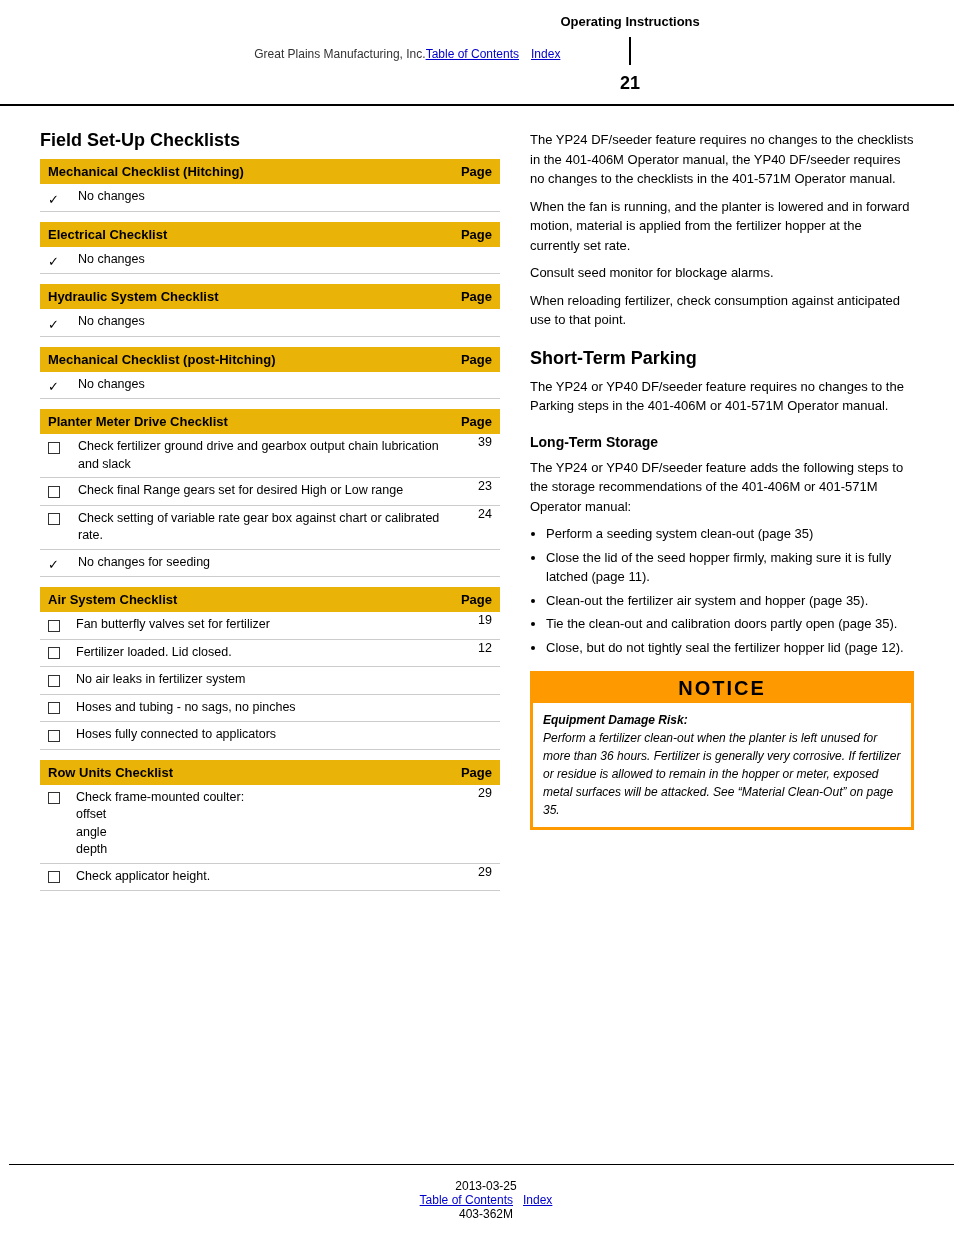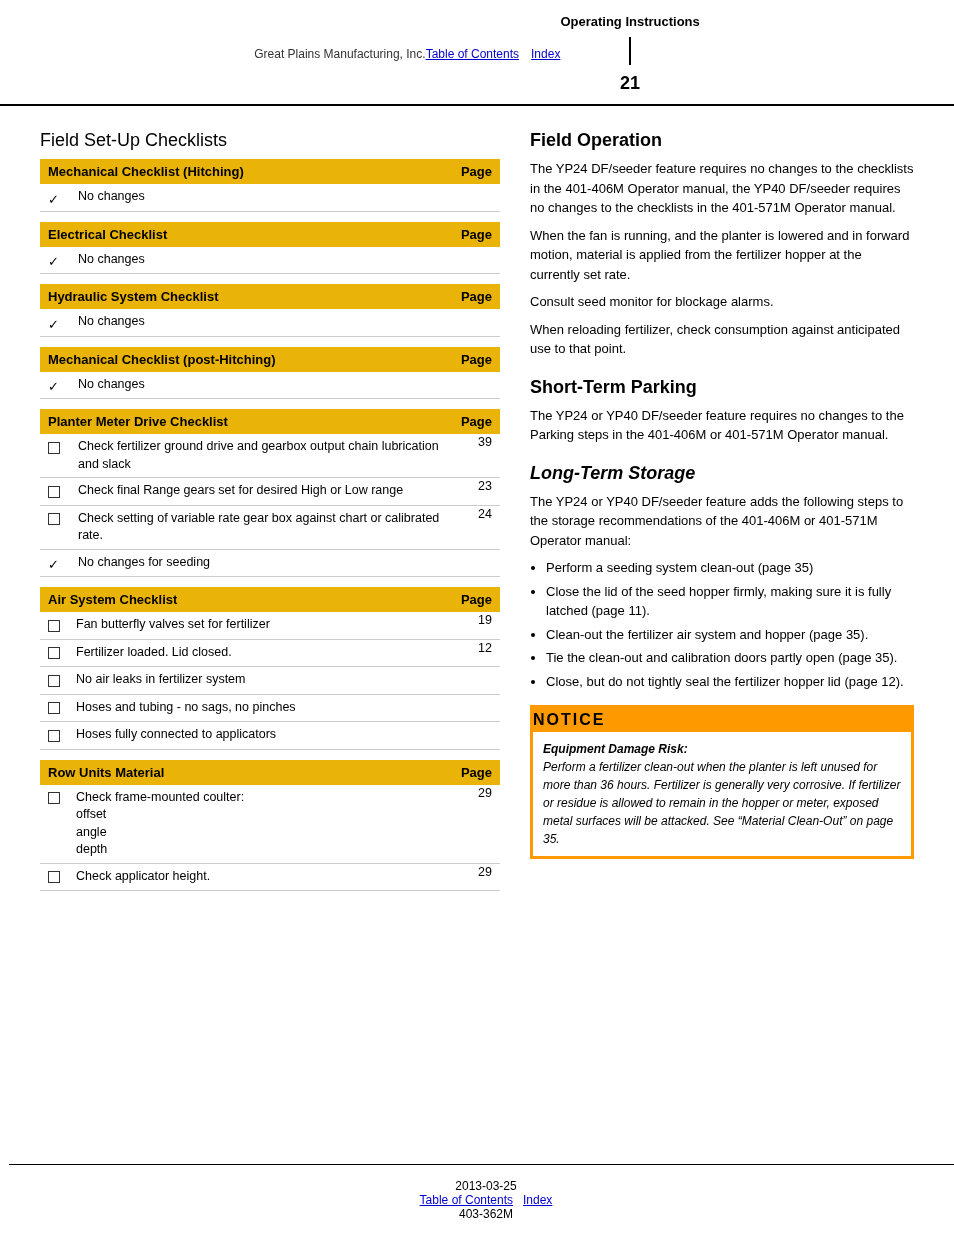--- a/index.html
+++ b/index.html
@@ -73,21 +73,21 @@
       flex-shrink: 0;
     }
 
     .right-col {
       flex: 1;
     }
 
     
     .section-title {
       font-size: 18px;
-      font-weight: normal;
+      font-weight: bold;
       margin-bottom: 8px;
     }
 
     .section-subtitle {
       font-size: 13px;
       margin-bottom: 14px;
       line-height: 1.5;
     }
 
     
@@ -172,25 +172,24 @@
     }
 
     .parking-title {
       font-size: 18px;
       font-weight: bold;
       margin-top: 18px;
       margin-bottom: 8px;
     }
 
     .storage-title {
-      font-size: 18px;
+      font-size: 14px;
       font-weight: bold;
       margin-top: 18px;
       margin-bottom: 8px;
-      font-style: italic;
     }
 
     .bullet-list {
       margin-left: 16px;
       margin-bottom: 8px;
     }
     .bullet-list li {
       font-size: 13px;
       line-height: 1.5;
       margin-bottom: 4px;
@@ -201,22 +200,23 @@
     .notice-box {
       border: 3px solid #f90;
       background: #fff;
       padding: 8px 10px;
       margin-top: 14px;
     }
 
     .notice-title-bar {
       background: #f90;
       color: #000;
-      font-size: 16px;
+      font-size: 20px;
       font-weight: 900;
+      text-align: center;
       padding: 3px 0;
       letter-spacing: 2px;
       margin: -8px -10px 8px -10px;
     }
 
     .notice-body {
       font-size: 12px;
       line-height: 1.5;
     }
 
@@ -407,21 +407,21 @@
             <td class="check-cell"><span class="check-box"></span></td>
             <td>Hoses fully connected to applicators</td>
             <td class="page-num-cell"></td>
           </tr>
         </tbody>
       </table>
 
       <table class="checklist-table">
         <thead>
           <tr>
-            <th colspan="2">Row Units Material</th>
+            <th colspan="2">Row Units Checklist</th>
             <th class="page-col">Page</th>
           </tr>
         </thead>
         <tbody>
           <tr>
             <td class="check-cell"><span class="check-box"></span></td>
             <td>Check frame-mounted coulter:<br>offset<br>angle<br>depth</td>
             <td class="page-num-cell">29</td>
           </tr>
           <tr>
@@ -429,21 +429,20 @@
             <td>Check applicator height.</td>
             <td class="page-num-cell">29</td>
           </tr>
         </tbody>
       </table>
 
     </div>
 
     <div class="right-col">
 
-      <div class="right-section-title">Field Operation</div>
       <div class="right-section-body">
         <p>The YP24 DF/seeder feature requires no changes to the checklists in the 401-406M Operator manual, the YP40 DF/seeder requires no changes to the checklists in the 401-571M Operator manual.</p>
         <p>When the fan is running, and the planter is lowered and in forward motion, material is applied from the fertilizer hopper at the currently set rate.</p>
         <p>Consult seed monitor for blockage alarms.</p>
         <p>When reloading fertilizer, check consumption against anticipated use to that point.</p>
       </div>
 
       <div class="parking-title">Short-Term Parking</div>
       <div class="right-section-body">
         <p>The YP24 or YP40 DF/seeder feature requires no changes to the Parking steps in the 401-406M or 401-571M Operator manual.</p>

